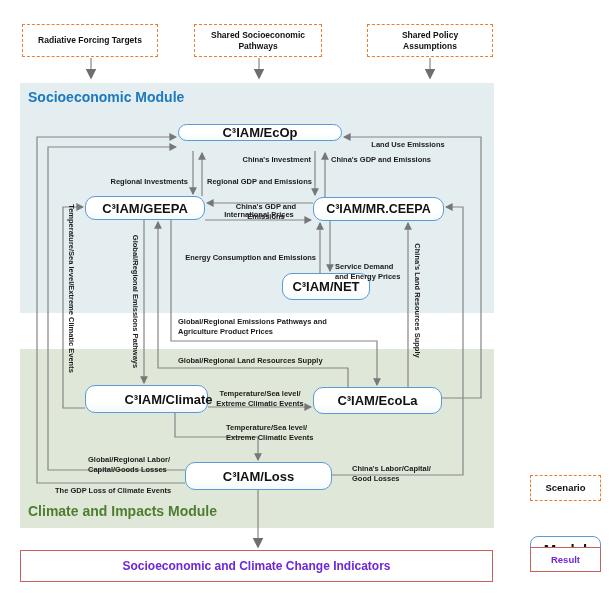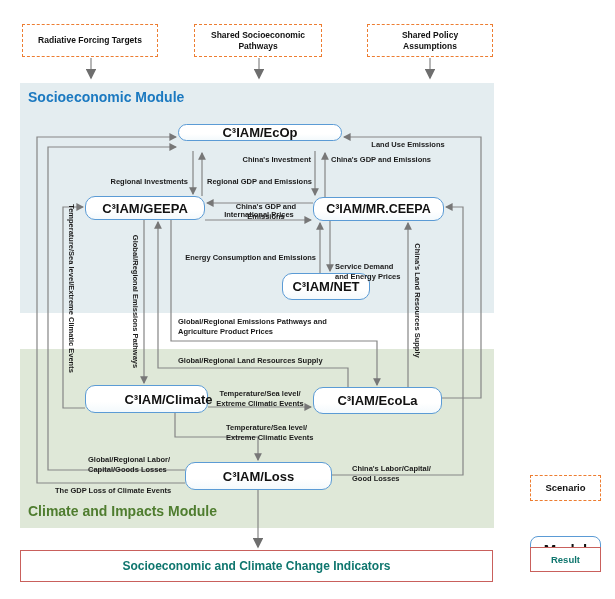--- a/index.html
+++ b/index.html
@@ -11,21 +11,21 @@
   .module-title{position:absolute;font-size:14px;font-weight:bold;}
   .title-socio{left:28px;top:89px;color:#1b79c0;}
   .title-climate{left:28px;top:503px;color:#4f7d2f;}
   svg.wires{position:absolute;left:0;top:0;z-index:2;}
   .box{position:absolute;z-index:3;display:flex;align-items:center;justify-content:center;
        text-align:center;background:#ffffff;box-sizing:border-box;}
   .scenario-box{border:1.6px dashed #ed7d31;font-size:8.5px;font-weight:bold;color:#111;
        white-space:pre-line;line-height:1.25;}
   .model-box{border:1.5px solid #5b9bd5;border-radius:10px;font-size:13px;font-weight:bold;
        color:#111;background:linear-gradient(180deg,#ffffff 60%,#f3f9fc 100%);}
-  .result-box{border:1.5px solid #c9605c;font-size:12px;font-weight:bold;color:#0f766e;}
+  .result-box{border:1.5px solid #c9605c;font-size:12px;font-weight:bold;color:#6d28d9;}
   .lbl{position:absolute;z-index:4;font-size:7.5px;font-weight:bold;color:#1a1a1a;
        line-height:1.3;white-space:pre-line;}
   .vlbl{position:absolute;z-index:4;font-size:7.5px;font-weight:bold;color:#1a1a1a;
        text-align:center;transform:rotate(90deg);}
   .legend-item{font-size:9.5px;font-weight:bold;}
 </style>
 </head>
 <body>
 
 <div id="canvas">

